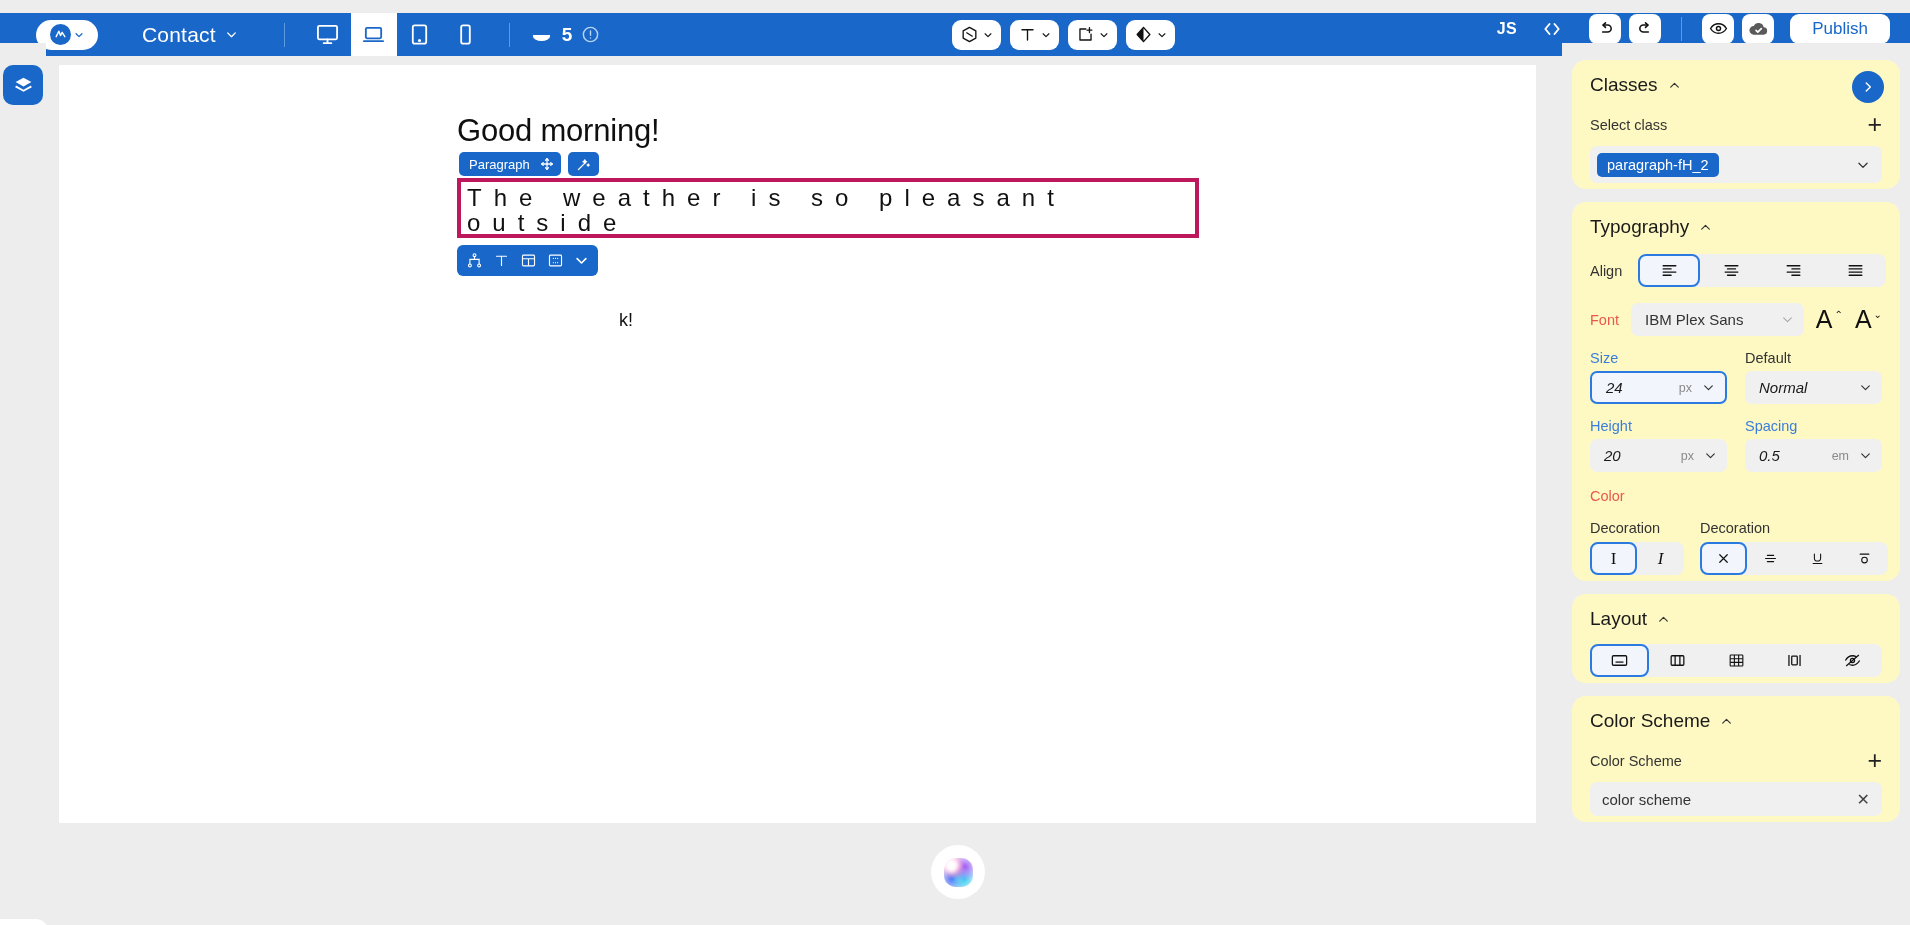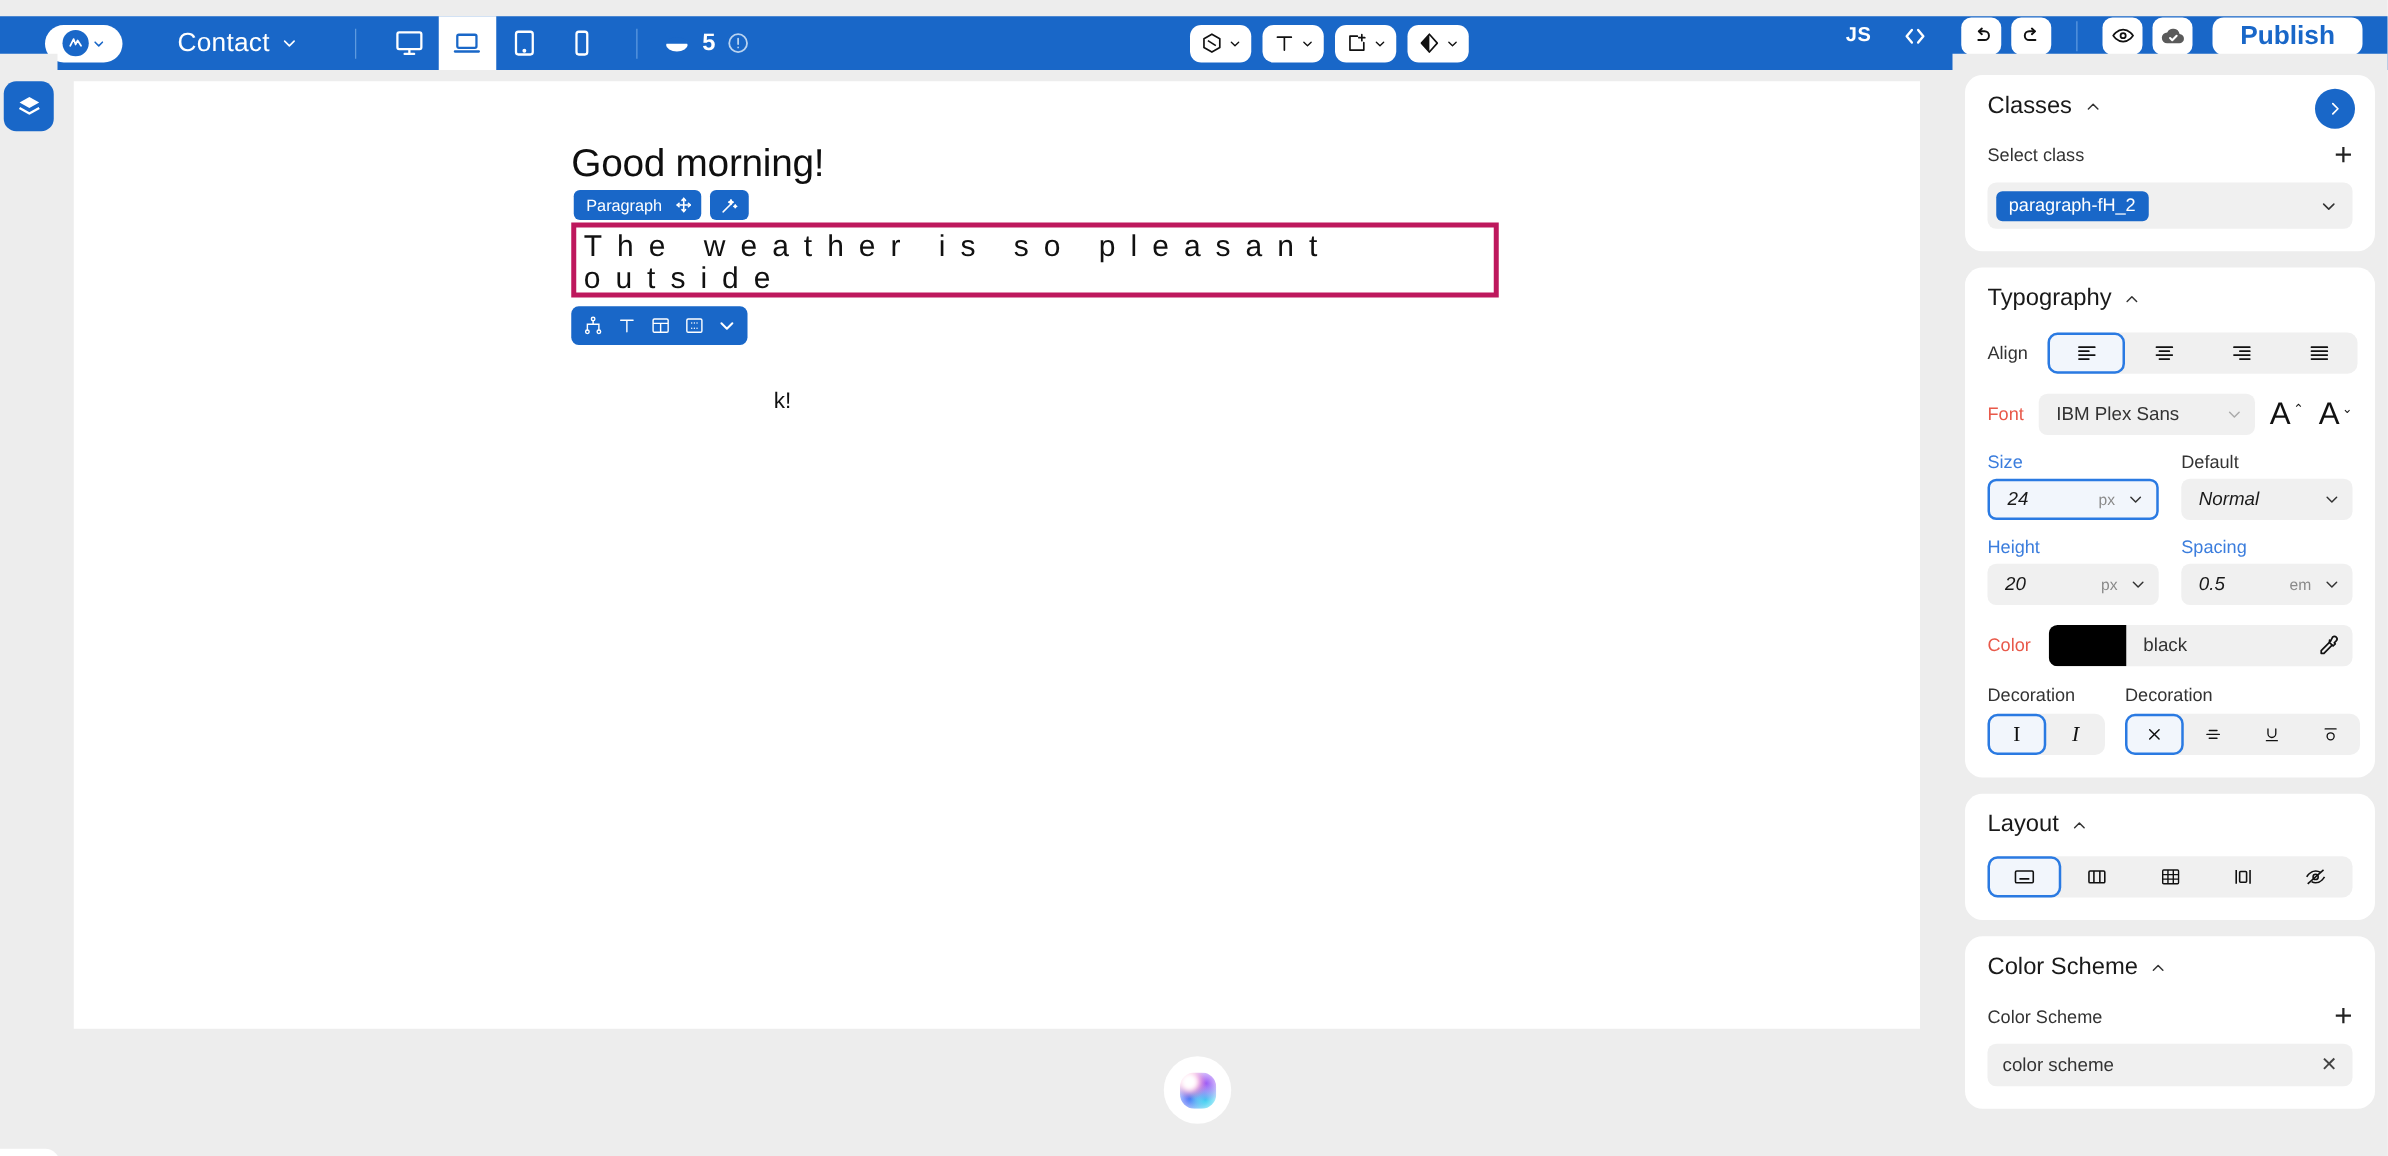--- a/index.html
+++ b/index.html
@@ -78,24 +78,23 @@
     display: flex; align-items: center; justify-content: center;
     cursor: pointer;
   }
   .undo-wrap { display:flex; gap: 8px; margin-left: 24px; }
   .vdiv.m3 { margin: 0 20px; }
   .eye-cloud { display:flex; gap: 8px; }
   .publish-btn {
     margin-left: 16px;
     height: 30px; padding: 0 22px;
     background: #fff; border-radius: 9px;
-    color: #1967c8; font-size: 21px;
+    color: #1967c8; font-size: 17px;
     display: flex; align-items: center; justify-content: center;
     cursor: pointer;
-    font-weight: bold;
   }
 
   
   .left-rail {
     position: absolute; left: 0; top: 43px;
     width: 46px; height: 882px; background: #ededed;
   }
   .rail-btn {
     position: absolute; left: 3px; top: 22px;
     width: 40px; height: 40px; border-radius: 10px;
@@ -184,22 +183,22 @@
 
   
   .rpanel {
     position: absolute; right: 0; top: 43px;
     width: 348px; height: 882px;
     background: #ededed;
     padding: 17px 10px 0 10px;
     overflow: hidden;
   }
   .card {
-    background: #ffffff; border-radius: 14px;
-    padding: 14px 18px 18px 18px;
+    background: #fef9c3; border-radius: 14px;
+    padding: 14px 18px 6px 18px;
     margin-bottom: 13px;
   }
   .card-head {
     display: flex; align-items: center; gap: 10px;
     font-size: 19px; color: #1a1a1a; position: relative;
   }
   .caret-up { display:block; cursor:pointer; }
   .blue-circle {
     position: absolute; right: -2px; top: -3px;
     width: 32px; height: 32px; border-radius: 50%;
@@ -627,30 +626,20 @@
           <span class="unit">em</span>
           <svg width="13" height="13" viewBox="0 0 24 24" fill="none" stroke="#333" stroke-width="2.2" stroke-linecap="round" stroke-linejoin="round">
               <path d="M5 9l7 7 7-7"></path>
             </svg>
         </div>
       </div>
     </div>
 
     <div class="color-row">
       <span class="lbl red">Color</span>
-      <div class="swatch-field">
-        <span class="swatch"></span>
-        <span class="swatch-name">black</span>
-        <span class="picker">
-          <svg width="19" height="19" viewBox="0 0 24 24" fill="none" stroke="#111" stroke-width="1.7" stroke-linecap="round" stroke-linejoin="round">
-              <path d="M16.5 3.5a2.6 2.6 0 0 1 3.7 3.7l-2 2 1 1-2.2 2.2-3.7-3.7L13.5 6.5l1 1z"></path>
-              <path d="M13.3 8.7L5 17v2.8h2.8L16 11.5"></path>
-            </svg>
-        </span>
-      </div>
     </div>
 
     <div class="deco-wrap">
       <div class="deco-col">
         <span class="lbl">Decoration</span>
         <div class="seg">
           <div class="seg-btn sq sel">
             <span style="font-size:17px;color:#111;font-family:'Liberation Serif',serif;">I</span>
           </div>
           <div class="seg-btn sq">

